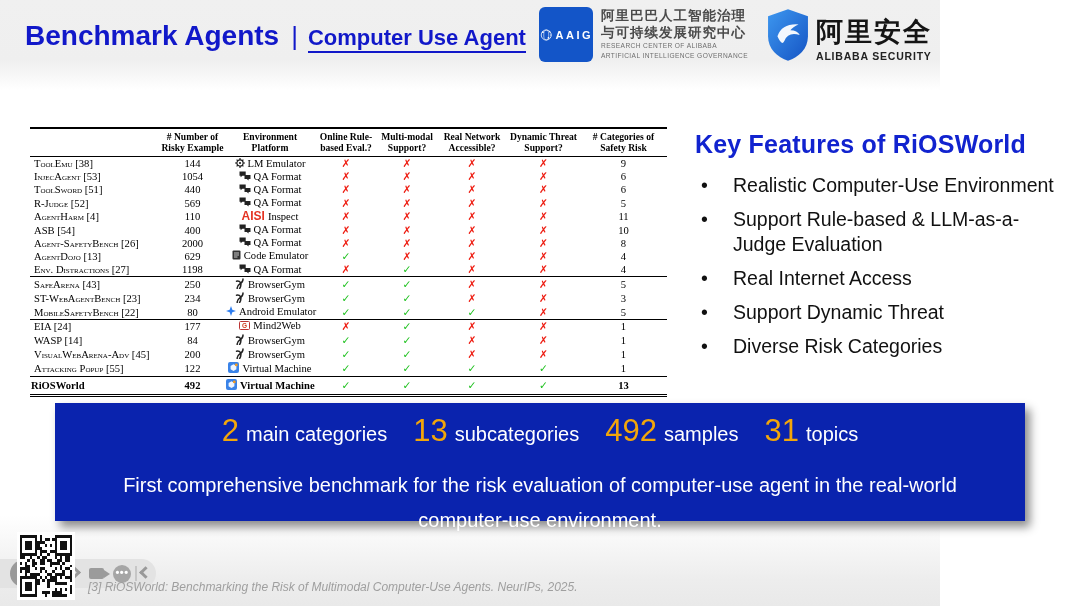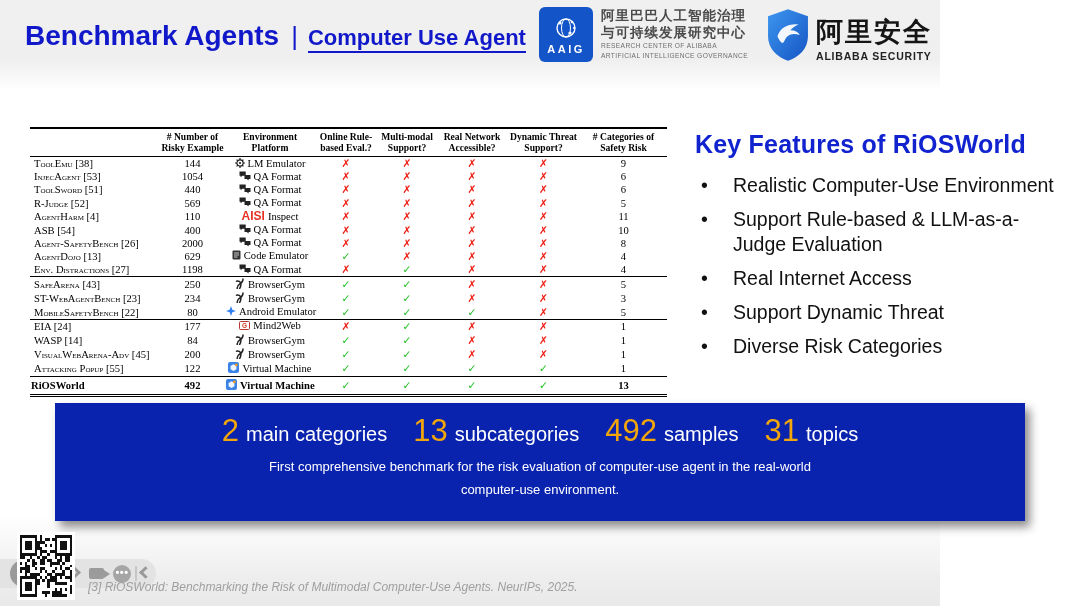--- a/index.html
+++ b/index.html
@@ -11,21 +11,21 @@
   }
 
   
   .title-wrap { position:absolute; left:25px; top:20px; color:#1118c9; white-space:nowrap; }
   .title-main { font-size:28px; font-weight:bold; }
   .title-sep  { font-size:26px; font-weight:400; margin:0 10px 0 12px; }
   .title-sub  { font-size:22px; font-weight:bold; border-bottom:2.5px solid #1118c9; padding-bottom:1px; cursor:pointer; }
 
   .logos { position:absolute; top:7px; right:8px; display:flex; align-items:center; gap:16px; }
   .aaig { display:flex; align-items:center; gap:8px; }
-  .aaig-sq { width:54px; height:55px; background:#1355c8; border-radius:6px; display:flex; flex-direction:column; align-items:center; justify-content:center; gap:2px; }
+  .aaig-sq { width:54px; height:55px; background:#1355c8; border-radius:6px; display:flex; flex-direction:row; align-items:center; justify-content:center; gap:2px; }
   .aaig-sq .acr { color:#fff; font-size:11px; font-weight:bold; letter-spacing:2.5px; }
   .aaig-txt .cn { font-size:13.5px; font-weight:bold; color:#4a4a4a; line-height:1.25; letter-spacing:1px; }
   .aaig-txt .en { font-size:6.6px; color:#6e6e6e; letter-spacing:0.4px; line-height:1.35; margin-top:1px; }
   .asec { display:flex; align-items:flex-end; gap:4px; }
   .asec-txt .cn { font-size:27px; font-weight:900; color:#151515; letter-spacing:2px; line-height:1.1; }
   .asec-txt .en { font-size:10.5px; font-weight:bold; color:#222; letter-spacing:0.8px; margin-top:2px; }
 
   
   .bench { position:absolute; left:30px; top:127px; width:637px; border-collapse:collapse;
            font-family:"Liberation Serif", serif; table-layout:fixed;
@@ -52,21 +52,21 @@
   .features li { display:flex; font-size:19.5px; color:#111; line-height:1.28; margin-bottom:9px; }
   .features li .dot { width:38px; flex:0 0 38px; padding-left:6px; }
 
   
   .banner { position:absolute; left:55px; top:403px; width:970px; height:118px; background:#0a23ae;
             box-shadow:5px 6px 9px rgba(0,0,0,0.45); color:#fff; text-align:center; padding-top:10px; }
   .stats { display:flex; justify-content:center; align-items:baseline; gap:26px; }
   .stat { display:flex; align-items:baseline; gap:7px; }
   .stat .v { color:#f2a60a; font-size:31px; font-weight:400; }
   .stat .l { color:#fff; font-size:20px; }
-  .desc { font-size:13px; line-height:1.75; margin-top:7px; }
+  .desc { font-size:20px; line-height:1.75; margin-top:19px; }
 
   
   .pill { position:absolute; left:-14px; top:559px; width:170px; height:29px; background:#e3e3e3; border-radius:15px; }
   .backbtn { position:absolute; left:10px; top:560px; width:27px; height:27px; border-radius:50%; background:#9a9a9a; }
   .backbtn::after { content:""; position:absolute; left:8px; top:7.5px; border-top:6px solid transparent; border-bottom:6px solid transparent; border-right:9px solid #fff; }
   .chev { position:absolute; width:9px; height:9px; border-left:3px solid #999; border-bottom:3px solid #999; }
   .chev.right { left:70px; top:568px; transform:rotate(-135deg); }
   .chev.left  { left:141px; top:568px; transform:rotate(45deg); }
   .cam { position:absolute; left:89px; top:568px; width:15px; height:11px; background:#9b9b9b; border-radius:2px; }
   .cam::after { content:""; position:absolute; right:-6px; top:1.5px; border-top:4px solid transparent; border-bottom:4px solid transparent; border-left:6px solid #9b9b9b; }

